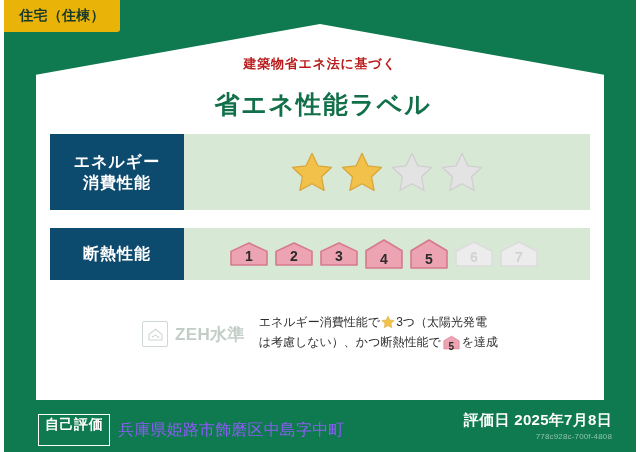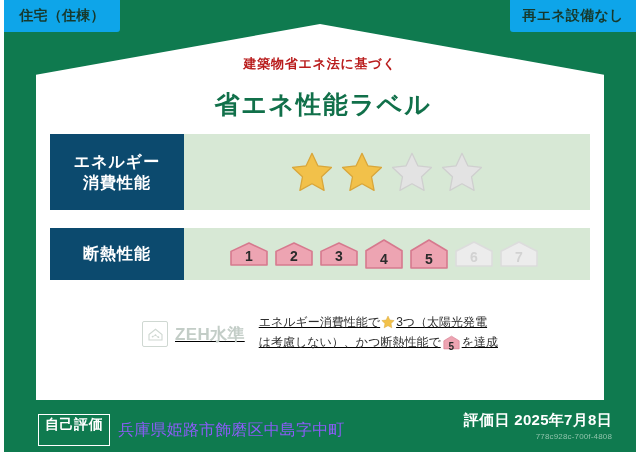--- a/index.html
+++ b/index.html
@@ -40,21 +40,21 @@
     width: 568px;
     height: 376px;
     background: #ffffff;
     clip-path: polygon(0% 13.5%, 50% 0%, 100% 13.5%, 100% 100%, 0% 100%);
   }
 
   
   .corner-tab {
     position: absolute;
     top: 0;
-    background: #0ea5e9;
+    background: #eab308;
     color: #17392c;
     font-weight: bold;
     display: flex;
     align-items: center;
     justify-content: center;
     letter-spacing: 0.02em;
     white-space: nowrap;
   }
   .corner-tab.left {
     left: 4px;
@@ -162,21 +162,20 @@
   
   .zeh-block {
     position: absolute;
     left: 50px;
     top: 312px;
     width: 540px;
     display: flex;
     align-items: center;
     justify-content: center;
     gap: 14px;
-    text-decoration: underline;
   }
   .zeh-mark {
     display: flex;
     align-items: center;
     gap: 7px;
     opacity: 1;
   }
   .zeh-icon-box {
     width: 24px;
     height: 24px;
@@ -259,23 +258,20 @@
 <body>
 
 <div id="label-root">
 
   <div class="green-bg"></div>
 
   <div class="white-card"></div>
 
   <div class="corner-tab left">
     <span>住宅（住棟）</span>
-  </div>
-  <div class="corner-tab right">
-    <span>再エネ設備なし</span>
   </div>
 
   <div class="title-block">
     <p class="title-sub">建築物省エネ法に基づく</p>
     <p class="title-main">省エネ性能ラベル</p>
   </div>
 
   <div class="rating-row" id="row-energy">
     <div class="row-label">
       <span>エネルギー</span>

